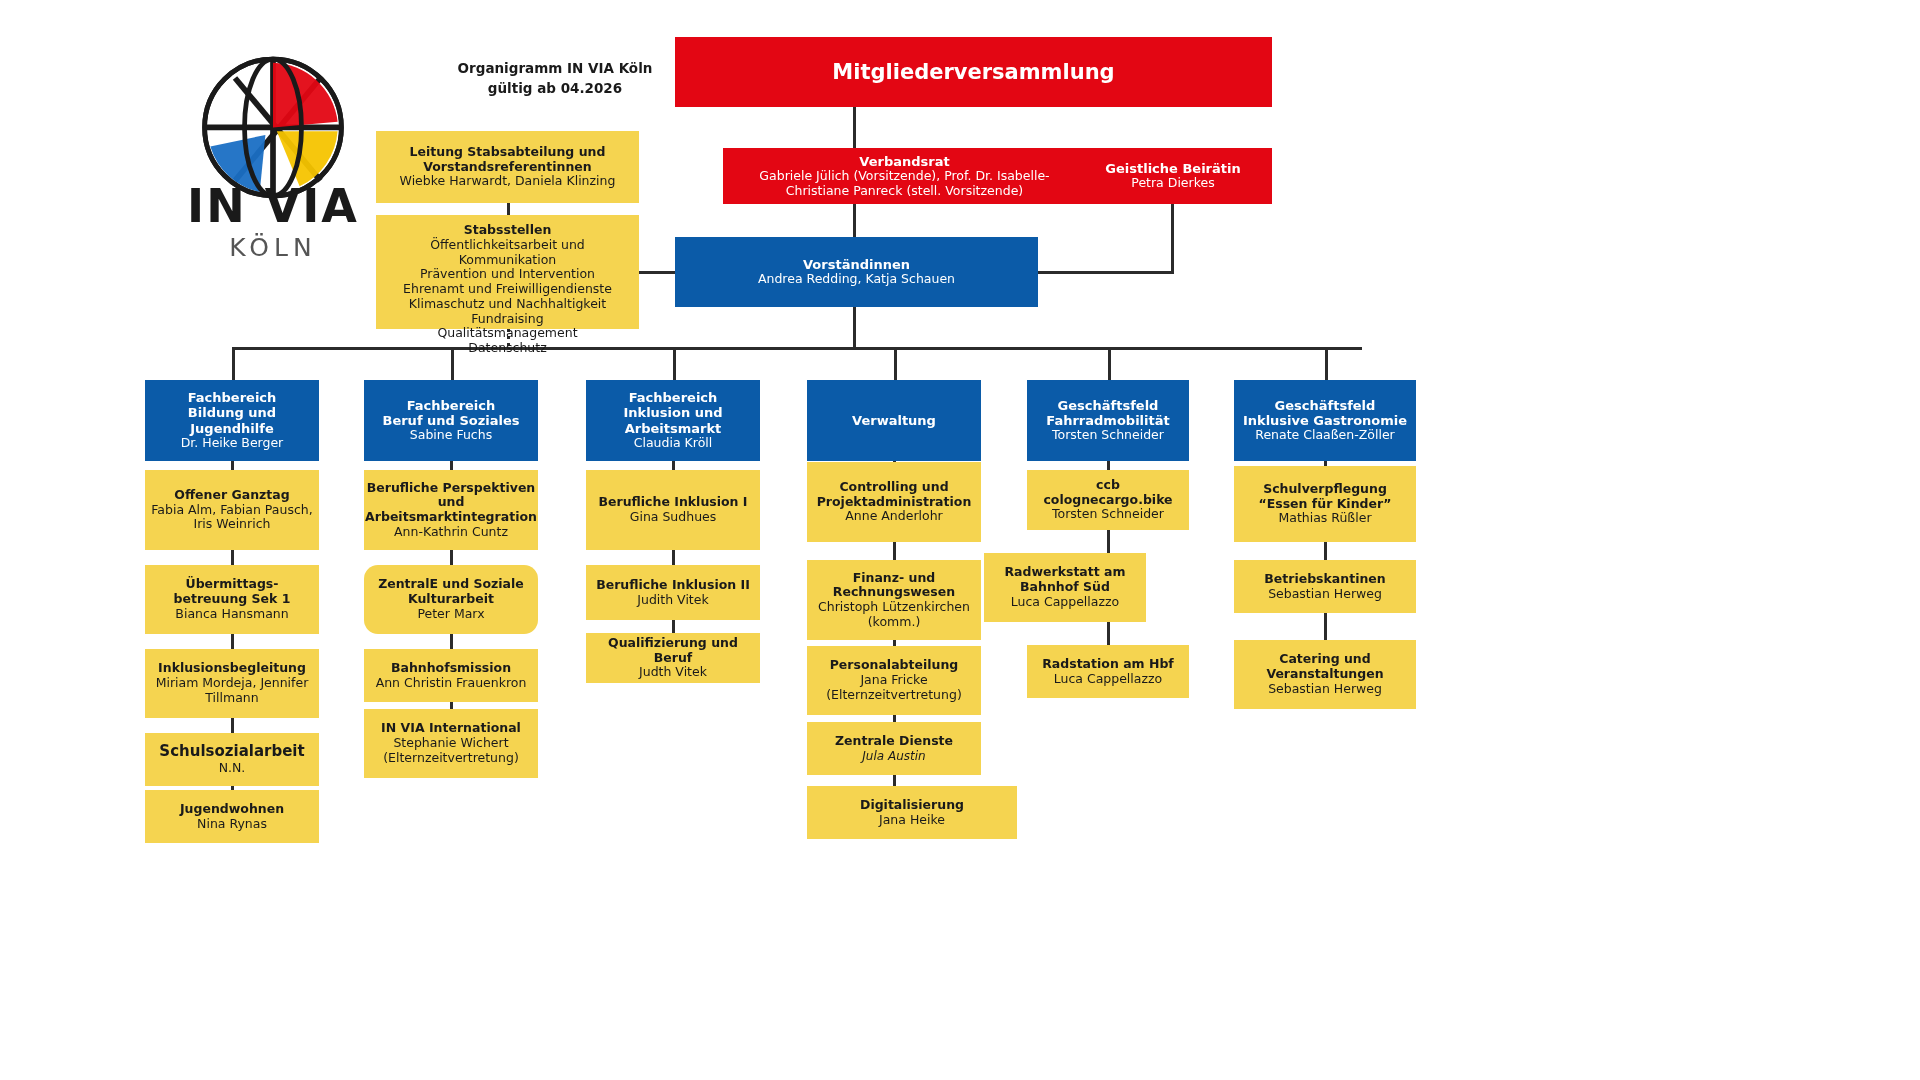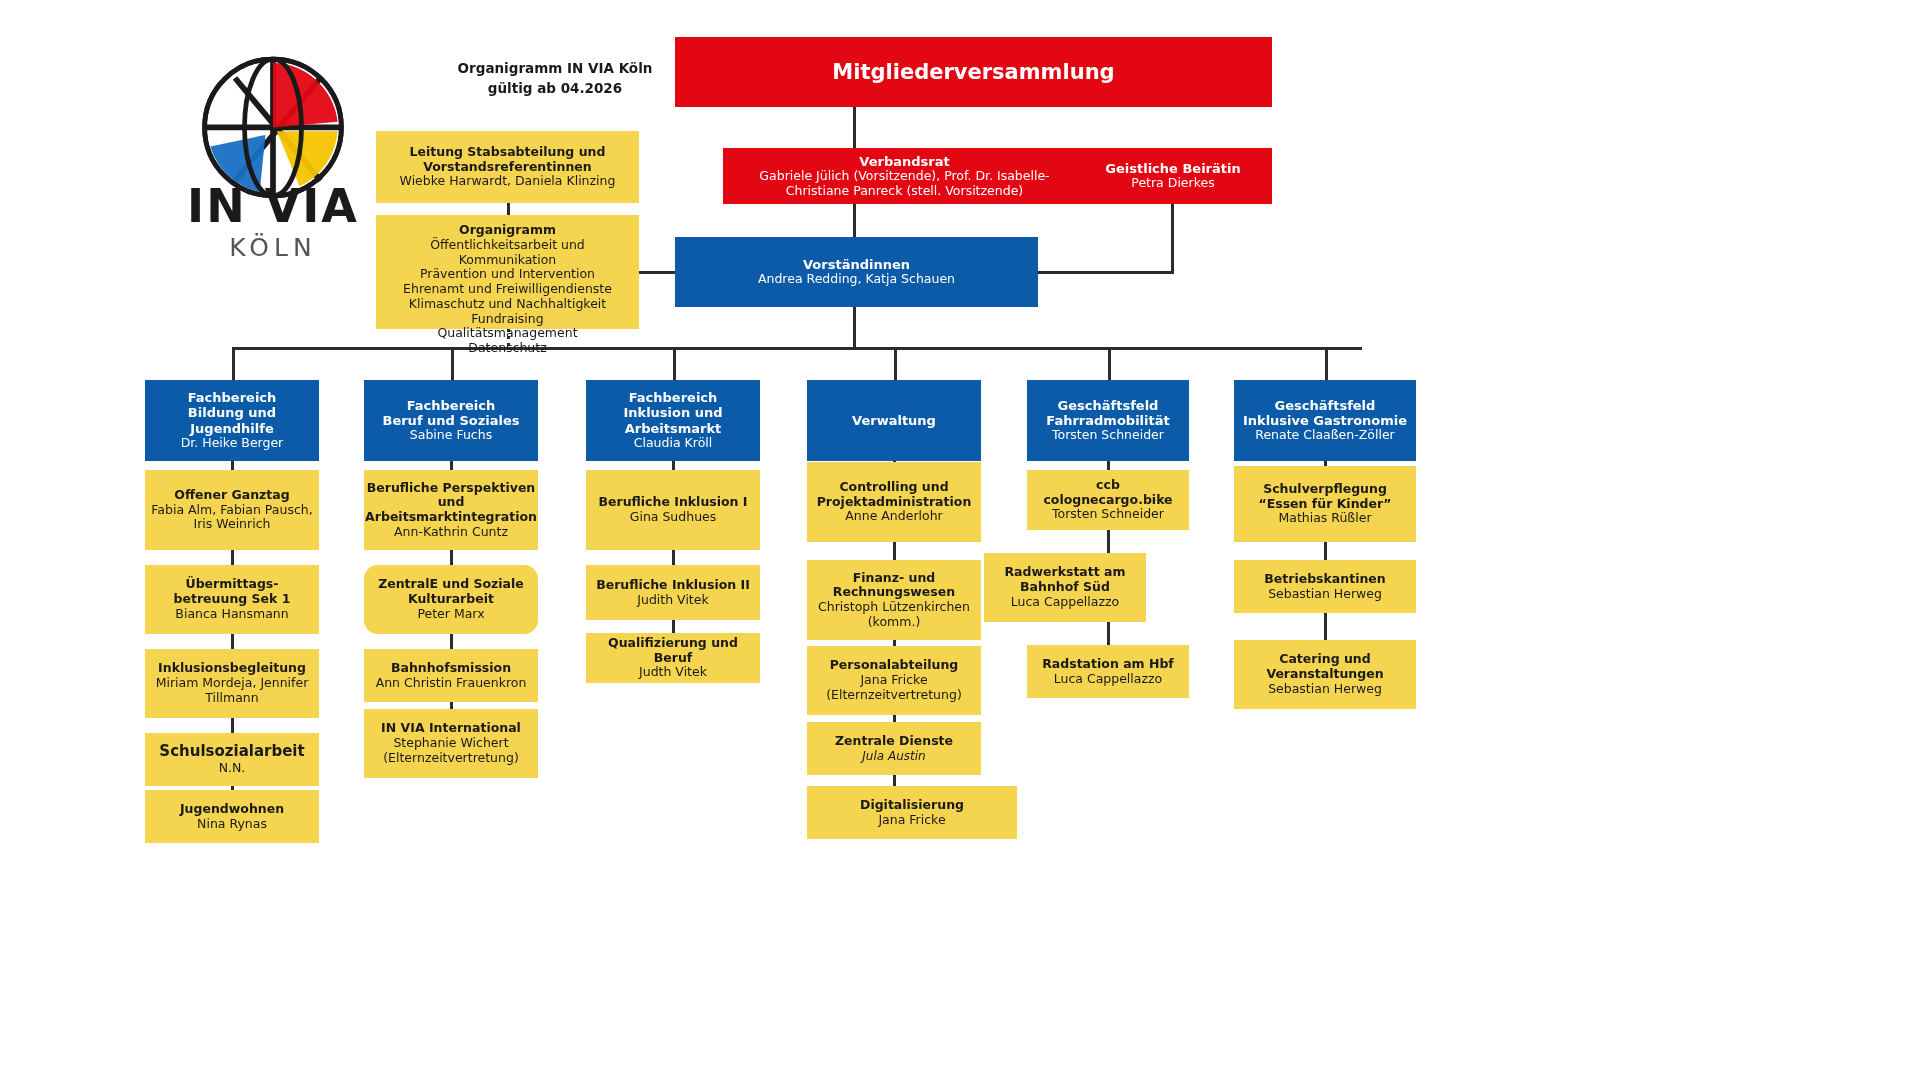--- a/index.html
+++ b/index.html
@@ -110,21 +110,21 @@
     <div class="t" style="font-size:13px;">Vorständinnen</div>
     <div class="s" style="font-size:12.5px;">Andrea Redding, Katja Schauen</div>
   </div>
 
   <div class="box yellow" style="left:376px;top:131px;width:263px;height:72px;">
     <div class="t" style="font-size:12.5px;">Leitung Stabsabteilung und Vorstandsreferentinnen</div>
     <div class="s" style="font-size:12.5px;">Wiebke Harwardt, Daniela Klinzing</div>
   </div>
 
   <div class="box yellow" style="left:376px;top:215px;width:263px;height:114px;justify-content:flex-start;padding-top:8px;">
-    <div class="t" style="font-size:12.5px;">Organigramm</div>
+    <div class="t" style="font-size:12.5px;">Stabsstellen</div>
     <div class="s" style="font-size:12.5px;">
       <div>Öffentlichkeitsarbeit und Kommunikation</div>
       <div>Prävention und Intervention</div>
       <div>Ehrenamt und Freiwilligendienste</div>
       <div>Klimaschutz und Nachhaltigkeit</div>
       <div>Fundraising</div>
       <div>Qualitätsmanagement</div>
       <div>Datenschutz</div>
     </div>
   </div>
@@ -225,21 +225,21 @@
         <div class="s" style="font-size: 12.5px;">Jana Fricke (Elternzeitvertretung)</div>
       </div>
       <div class="line vline" style="left: 893px; top: 715px; width: 3px; height: 7px;"></div>
       <div class="box yellow" style="left: 807px; top: 722px; width: 174px; height: 53px;">
         <div class="t" style="font-size: 12.5px; white-space: pre-line;">Zentrale Dienste</div>
         <div class="s" style="font-size: 12px; font-style: italic;">Jula Austin</div>
       </div>
       <div class="line vline" style="left: 893px; top: 775px; width: 3px; height: 11px;"></div>
       <div class="box yellow" style="left: 807px; top: 786px; width: 210px; height: 53px;">
         <div class="t" style="font-size: 12.5px; white-space: pre-line;">Digitalisierung</div>
-        <div class="s" style="font-size: 12.5px;">Jana Fricke</div>
+        <div class="s" style="font-size: 12.5px;">Jana Heike</div>
       </div>
       <div class="box blue" style="left: 1027px; top: 380px; width: 162px; height: 81px;">
         <div class="t" style="font-size: 13px; white-space: pre-line;">Geschäftsfeld
 Fahrradmobilität</div>
         <div class="s" style="font-size: 12.5px;">Torsten Schneider</div>
       </div>
       <div class="line vline" style="left: 1107px; top: 461px; width: 3px; height: 9px;"></div>
       <div class="box yellow" style="left: 1027px; top: 470px; width: 162px; height: 60px;">
         <div class="t" style="font-size: 12.5px; white-space: pre-line;">ccb colognecargo.bike</div>
         <div class="s" style="font-size: 12.5px;">Torsten Schneider</div>

